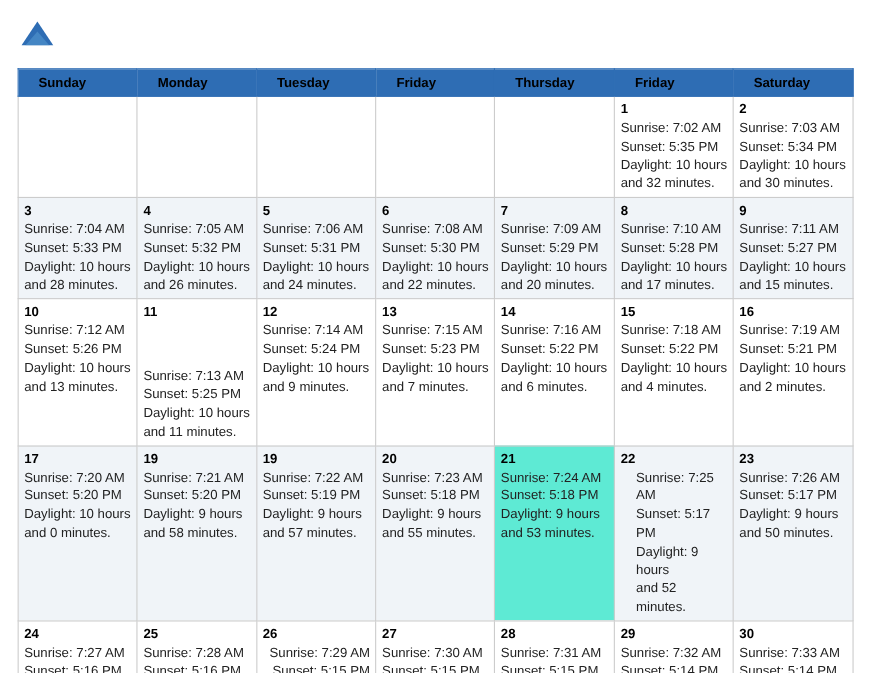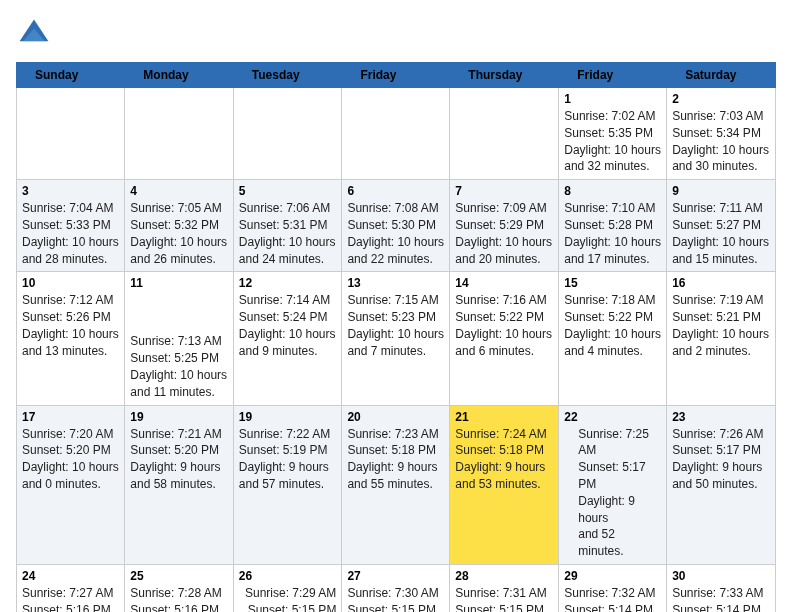--- a/index.html
+++ b/index.html
@@ -274,21 +274,21 @@
 Daylight: 9 hours
 and 57 minutes.</div>
         </td>
         <td style="background: rgb(240, 244, 248);">
           <span class="day-number">20</span>
           <div class="day-info" style="white-space: pre-line;">Sunrise: 7:23 AM
 Sunset: 5:18 PM
 Daylight: 9 hours
 and 55 minutes.</div>
         </td>
-        <td style="background: #fde047;">
+        <td style="background: #5eead4;">
           <span class="day-number">21</span>
           <div class="day-info" style="white-space: pre-line;">Sunrise: 7:24 AM
 Sunset: 5:18 PM
 Daylight: 9 hours
 and 53 minutes.</div>
         </td>
         <td style="background: rgb(240, 244, 248);">
           <span class="day-number">22</span>
           <div class="day-info" style="white-space: pre-line; margin-left: 14px;">Sunrise: 7:25 AM
 Sunset: 5:17 PM

